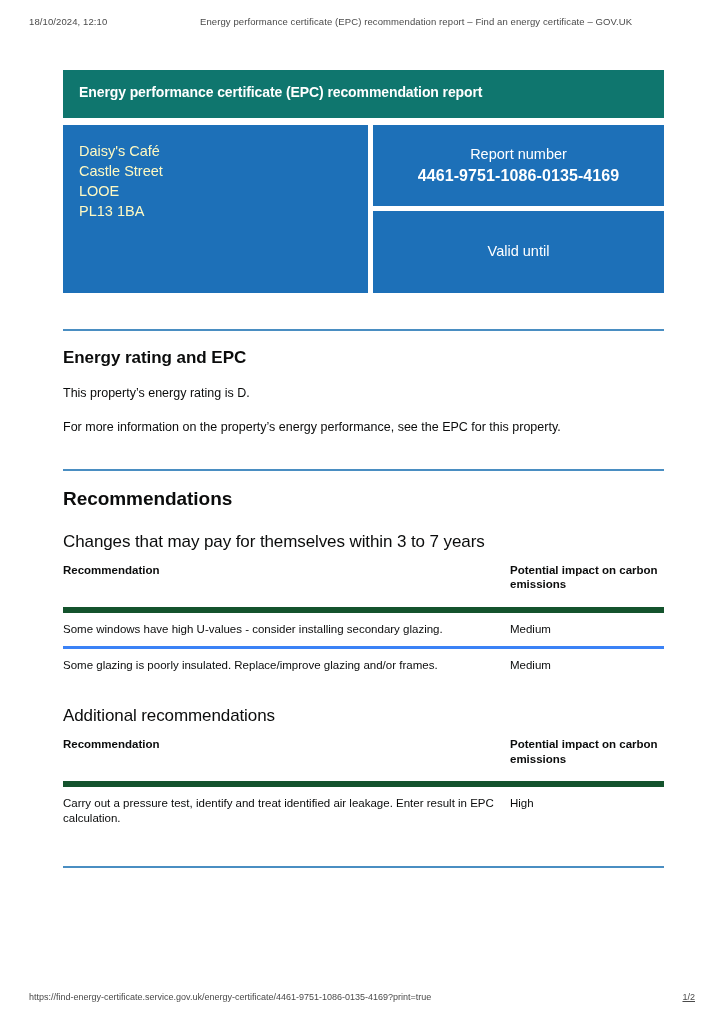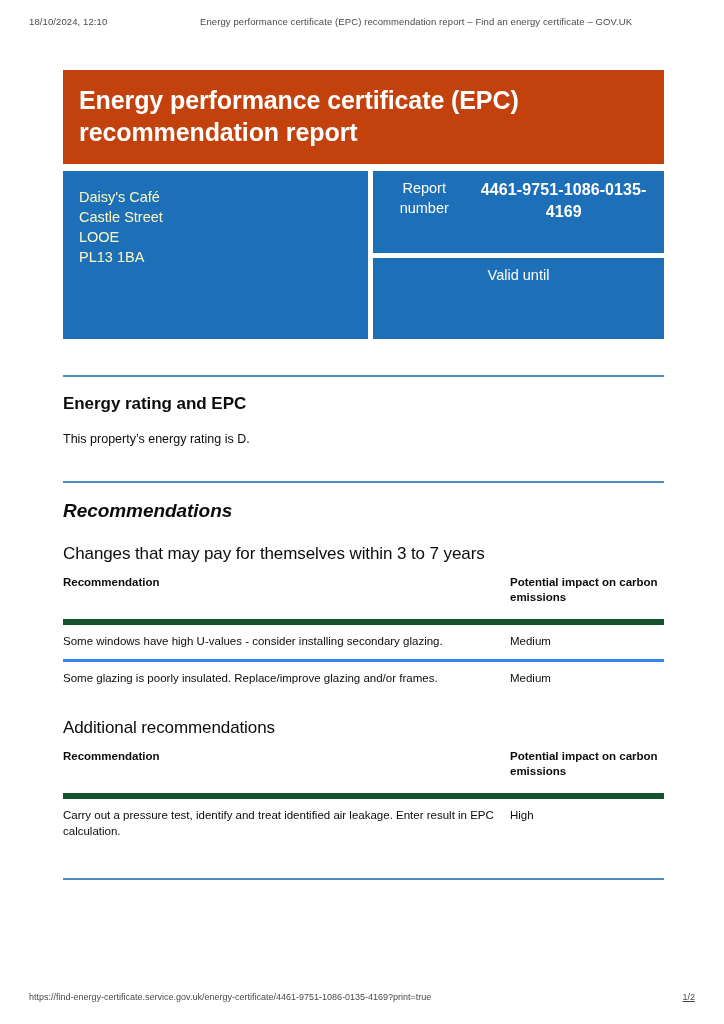--- a/index.html
+++ b/index.html
@@ -43,23 +43,23 @@
   
   .page {
     position: absolute;
     left: 63px;
     top: 70px;
     width: 601px;
   }
 
   
   .title-banner {
-    background: #c2410c;
+    background: #0f766e;
     color: #ffffff;
-    font-size: 25px;
+    font-size: 14px;
     font-weight: bold;
     line-height: 1.28;
     padding: 14px 16px 16px 16px;
     box-sizing: border-box;
     width: 601px;
     letter-spacing: -0.1px;
   }
 
   
   .info-strip {
@@ -86,21 +86,21 @@
     gap: 5px;
     flex: 1;
   }
   .info-box {
     background: #1d70b8;
     color: #ffffff;
     text-align: center;
     box-sizing: border-box;
     flex: 1;
     display: flex;
-    flex-direction: row;
+    flex-direction: column;
     justify-content: center;
     padding: 8px 6px;
   }
   .info-box .box-label {
     font-size: 14.5px;
     line-height: 1.35;
     font-weight: normal;
   }
   .info-box .box-value {
     font-size: 16px;
@@ -129,21 +129,20 @@
     line-height: 1.2;
     letter-spacing: -0.05px;
   }
   h2.sect-h-lg {
     font-size: 19px;
     font-weight: bold;
     margin: 0;
     padding-top: 17px;
     line-height: 1.2;
     letter-spacing: -0.05px;
-    font-style: italic;
   }
   h3.sub-h {
     font-size: 17px;
     font-weight: normal;
     margin: 0;
     padding-top: 20px;
     line-height: 1.25;
     letter-spacing: -0.1px;
   }
   h3.sub-h-2 {
@@ -241,20 +240,21 @@
       <div class="info-box">
         <div class="box-label">Valid until</div>
       </div>
     </div>
 
   </div>
 
   <hr class="rule-blue sp-rule-1">
   <h2 class="sect-h">Energy rating and EPC</h2>
   <p class="body-p">This property’s energy rating is D.</p>
+  <p class="body-p">For more information on the property’s energy performance, see the EPC for this property.</p>
 
   <hr class="rule-blue sp-rule-2">
   <h2 class="sect-h-lg">Recommendations</h2>
 
   <h3 class="sub-h">Changes that may pay for themselves within 3 to 7 years</h3>
 
   <table class="rec-table">
     <thead>
       <tr>
         <th class="col-rec">Recommendation</th>

